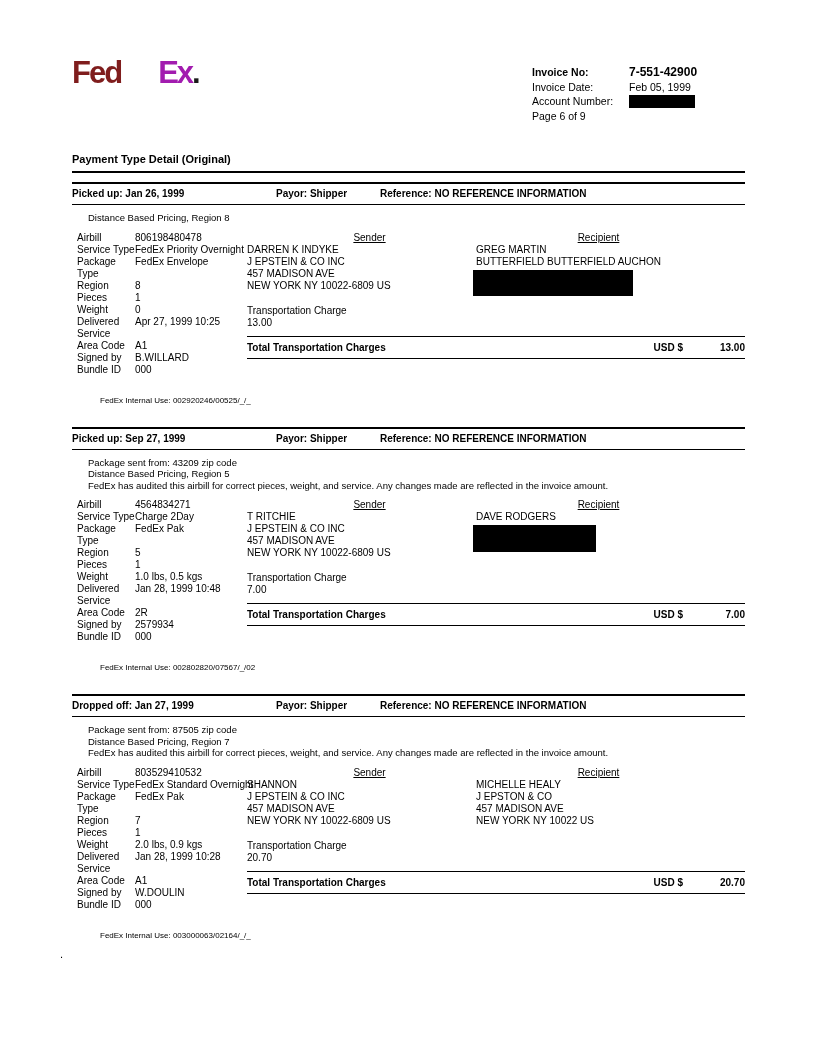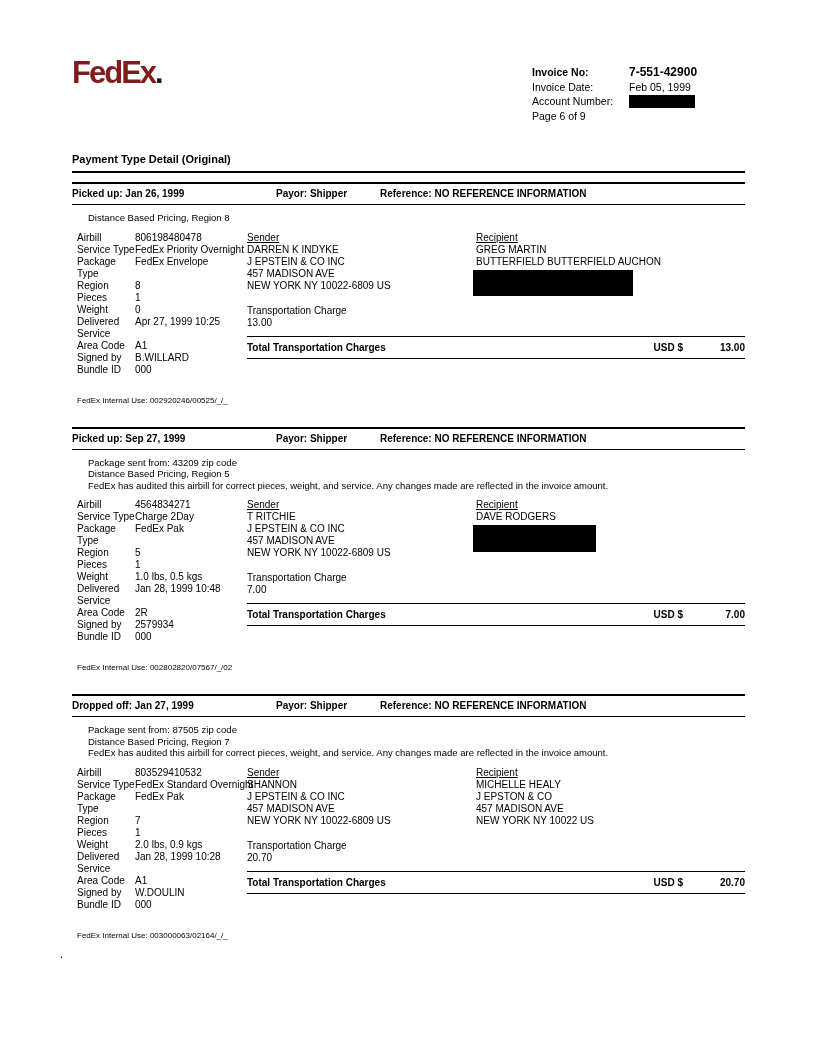--- a/index.html
+++ b/index.html
@@ -5,21 +5,21 @@
   * { margin:0; padding:0; box-sizing:border-box; }
   html,body { background:#ffffff; }
   body { font-family:"Liberation Sans","DejaVu Sans",sans-serif; color:#000; }
   .page { position:relative; width:816px; height:1056px; background:#fff; overflow:hidden; }
   .content { position:absolute; left:72px; top:57px; width:673px; }
 
   
   .top { display:flex; justify-content:space-between; align-items:flex-start; }
   .logo { font-size:31px; font-weight:bold; letter-spacing:-2px; line-height:32px; }
   .logo-fed { color:#7f1d1d; }
-  .logo-ex { color:#7f1d1d; }
+  .logo-ex { color:#a21caf;margin-left:37px; }
   .logo-dot { color:#1a1a1a; }
   .inv-block { width:213px; margin-top:8px; }
   .inv-row { display:flex; align-items:center; height:14.5px; font-size:10.5px; }
   .inv-label { width:97px; flex-shrink:0; }
   .inv-row.inv-no .inv-label { font-weight:bold; }
   .inv-row.inv-no .inv-value { font-weight:bold; font-size:12px; }
   .redact-sm { width:66px; height:13px; background:#000; }
 
   
   .doc-title { margin-top:30px; font-size:11px; font-weight:bold; }
@@ -39,33 +39,33 @@
 
   .detail { position:relative; margin-top:8px; min-height:134px; font-size:10px; line-height:12px; }
   .fields { width:175px; margin-left:5px; }
   .frow { display:flex; }
   .flabel { width:58px; flex-shrink:0; }
   .fvalue { flex:1; white-space:nowrap; }
 
   .party { position:absolute; top:0; }
   .party.sender { left:175px; width:245px; }
   .party.recipient { left:404px; width:245px; }
-  .plabel { text-decoration:underline; }
+  .plabel { text-decoration:underline;text-align:center; }
   .pline { white-space:nowrap; }
   .redaction { background:#000; margin-left:-3px; margin-top:2px; }
   .redaction.rd1 { width:160px; height:26px; }
   .redaction.rd2 { width:123px; height:27px; }
 
   .charges { position:absolute; left:175px; right:0; top:73px; }
   .charge-row { display:flex; justify-content:space-between; padding-bottom:7px; font-size:10px;flex-direction:column; }
   .total-row { display:flex; align-items:baseline; padding:5px 0 4px; font-size:10px; font-weight:bold; }
   .total-row .cur { margin-left:auto; }
   .total-row .tamt { width:62px; text-align:right; }
 
-  .internal { margin-top:20px; padding-left:5px; font-size:8px; }
+  .internal { margin-top:20px; padding-left:5px; font-size:8px;margin-left:23px; }
 
   .footer-mark { position:absolute; left:60px; top:948px; font-size:11px; }
 </style>
 </head>
 <body>
 
 <div class="page">
   <div class="content">
 
     <header class="top">

